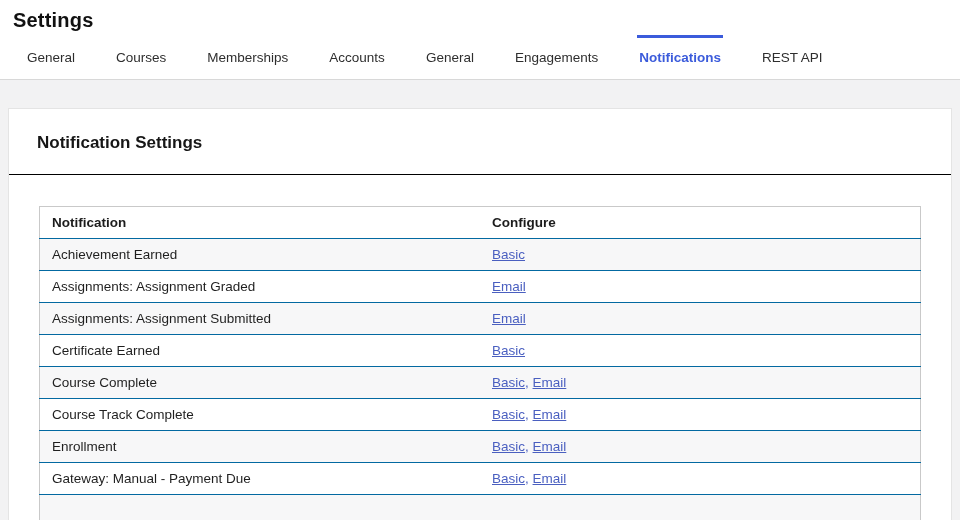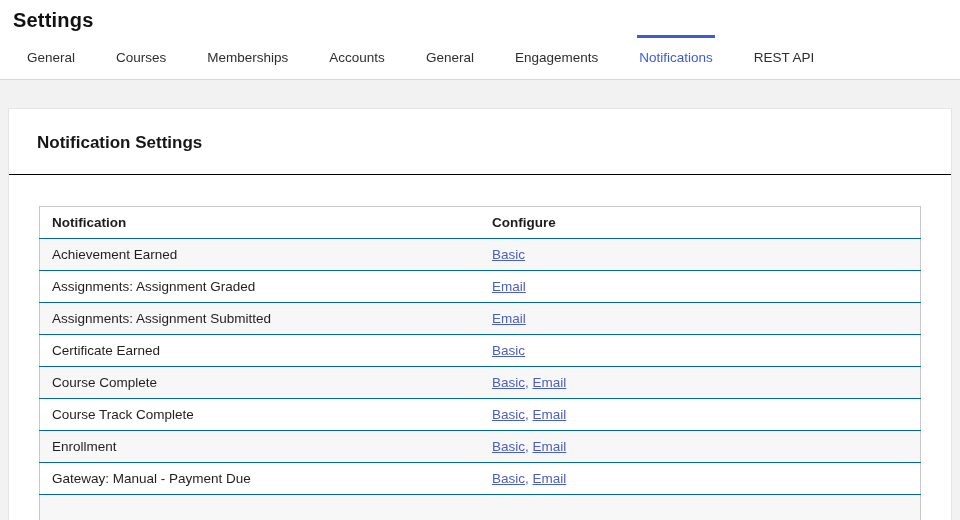--- a/index.html
+++ b/index.html
@@ -39,21 +39,21 @@
     color: #2e2e2e;
     padding: 12px 2px 14px;
     margin-right: 25px;
     border-top: 3px solid transparent;
     cursor: pointer;
     white-space: nowrap;
     margin-left: 12px;
   }
   .tab.active {
     color: var(--accent);
-    font-weight: 400;
+    font-weight: 700;
     border-top-color: var(--accent);
     text-align: right;
   }
   .content-band {
     background: #f2f2f3;
     padding: 28px 8px 0;
     min-height: 434px;
   }
   .card {
     background: #ffffff;

